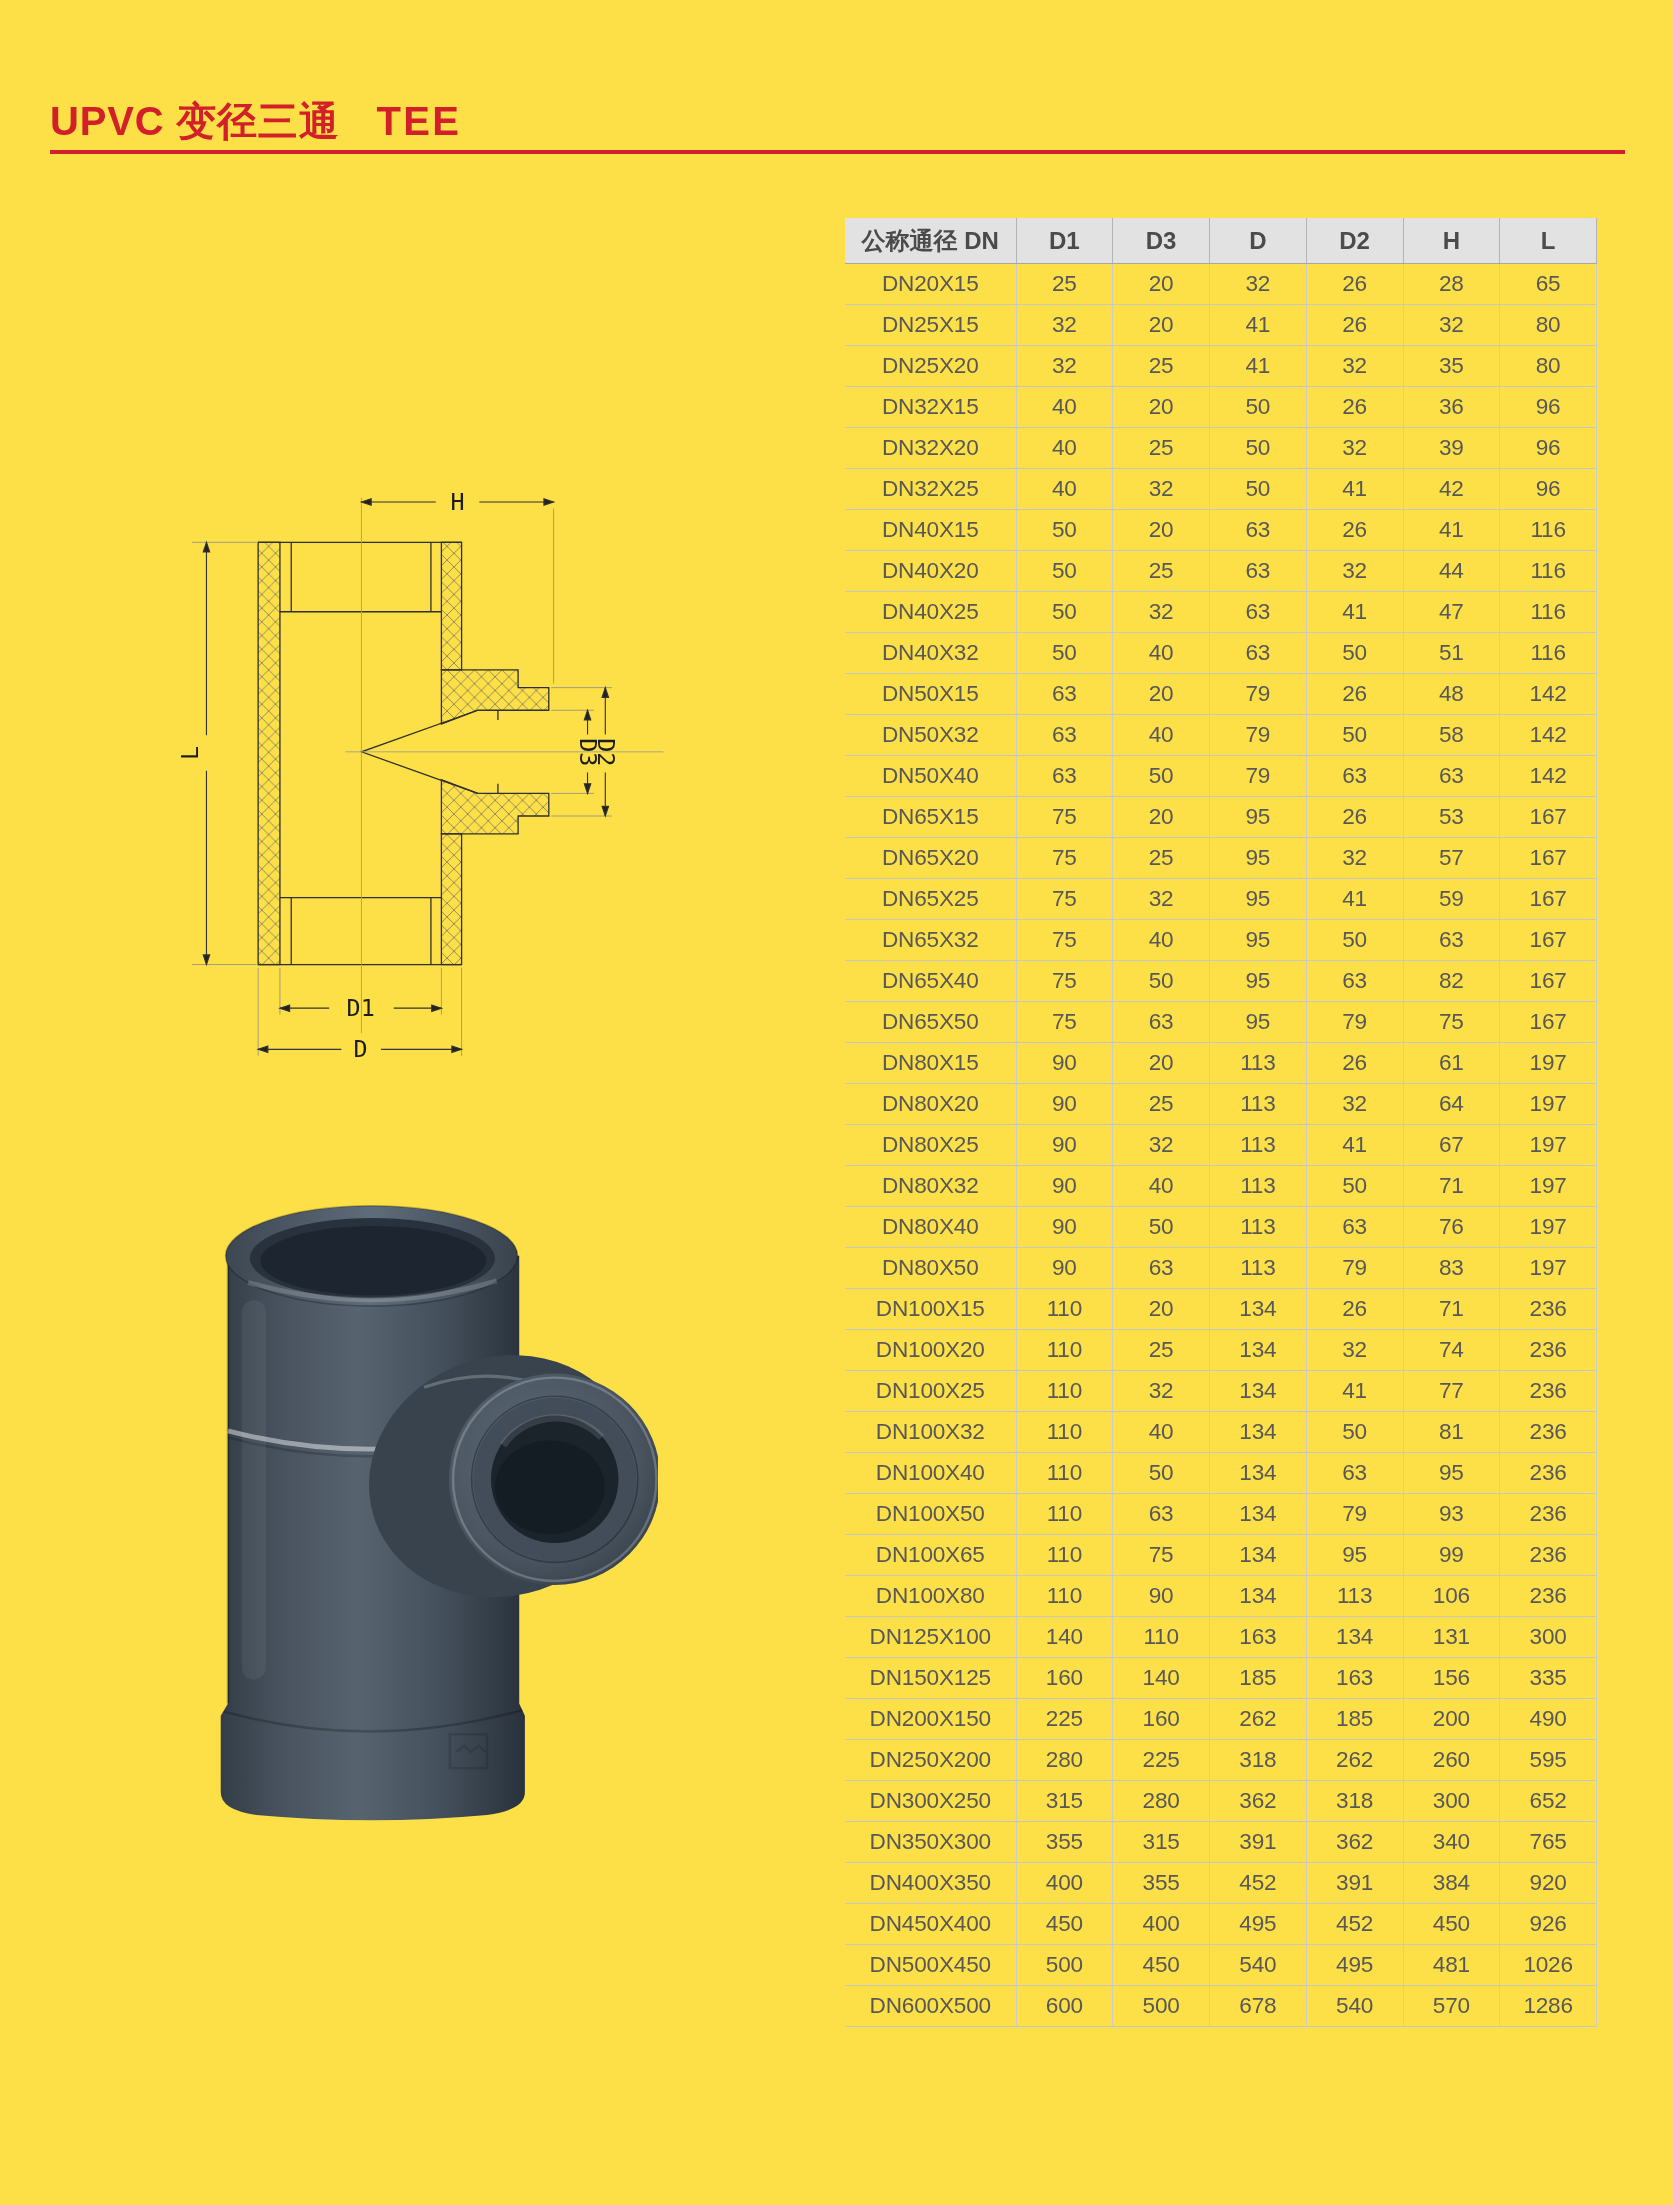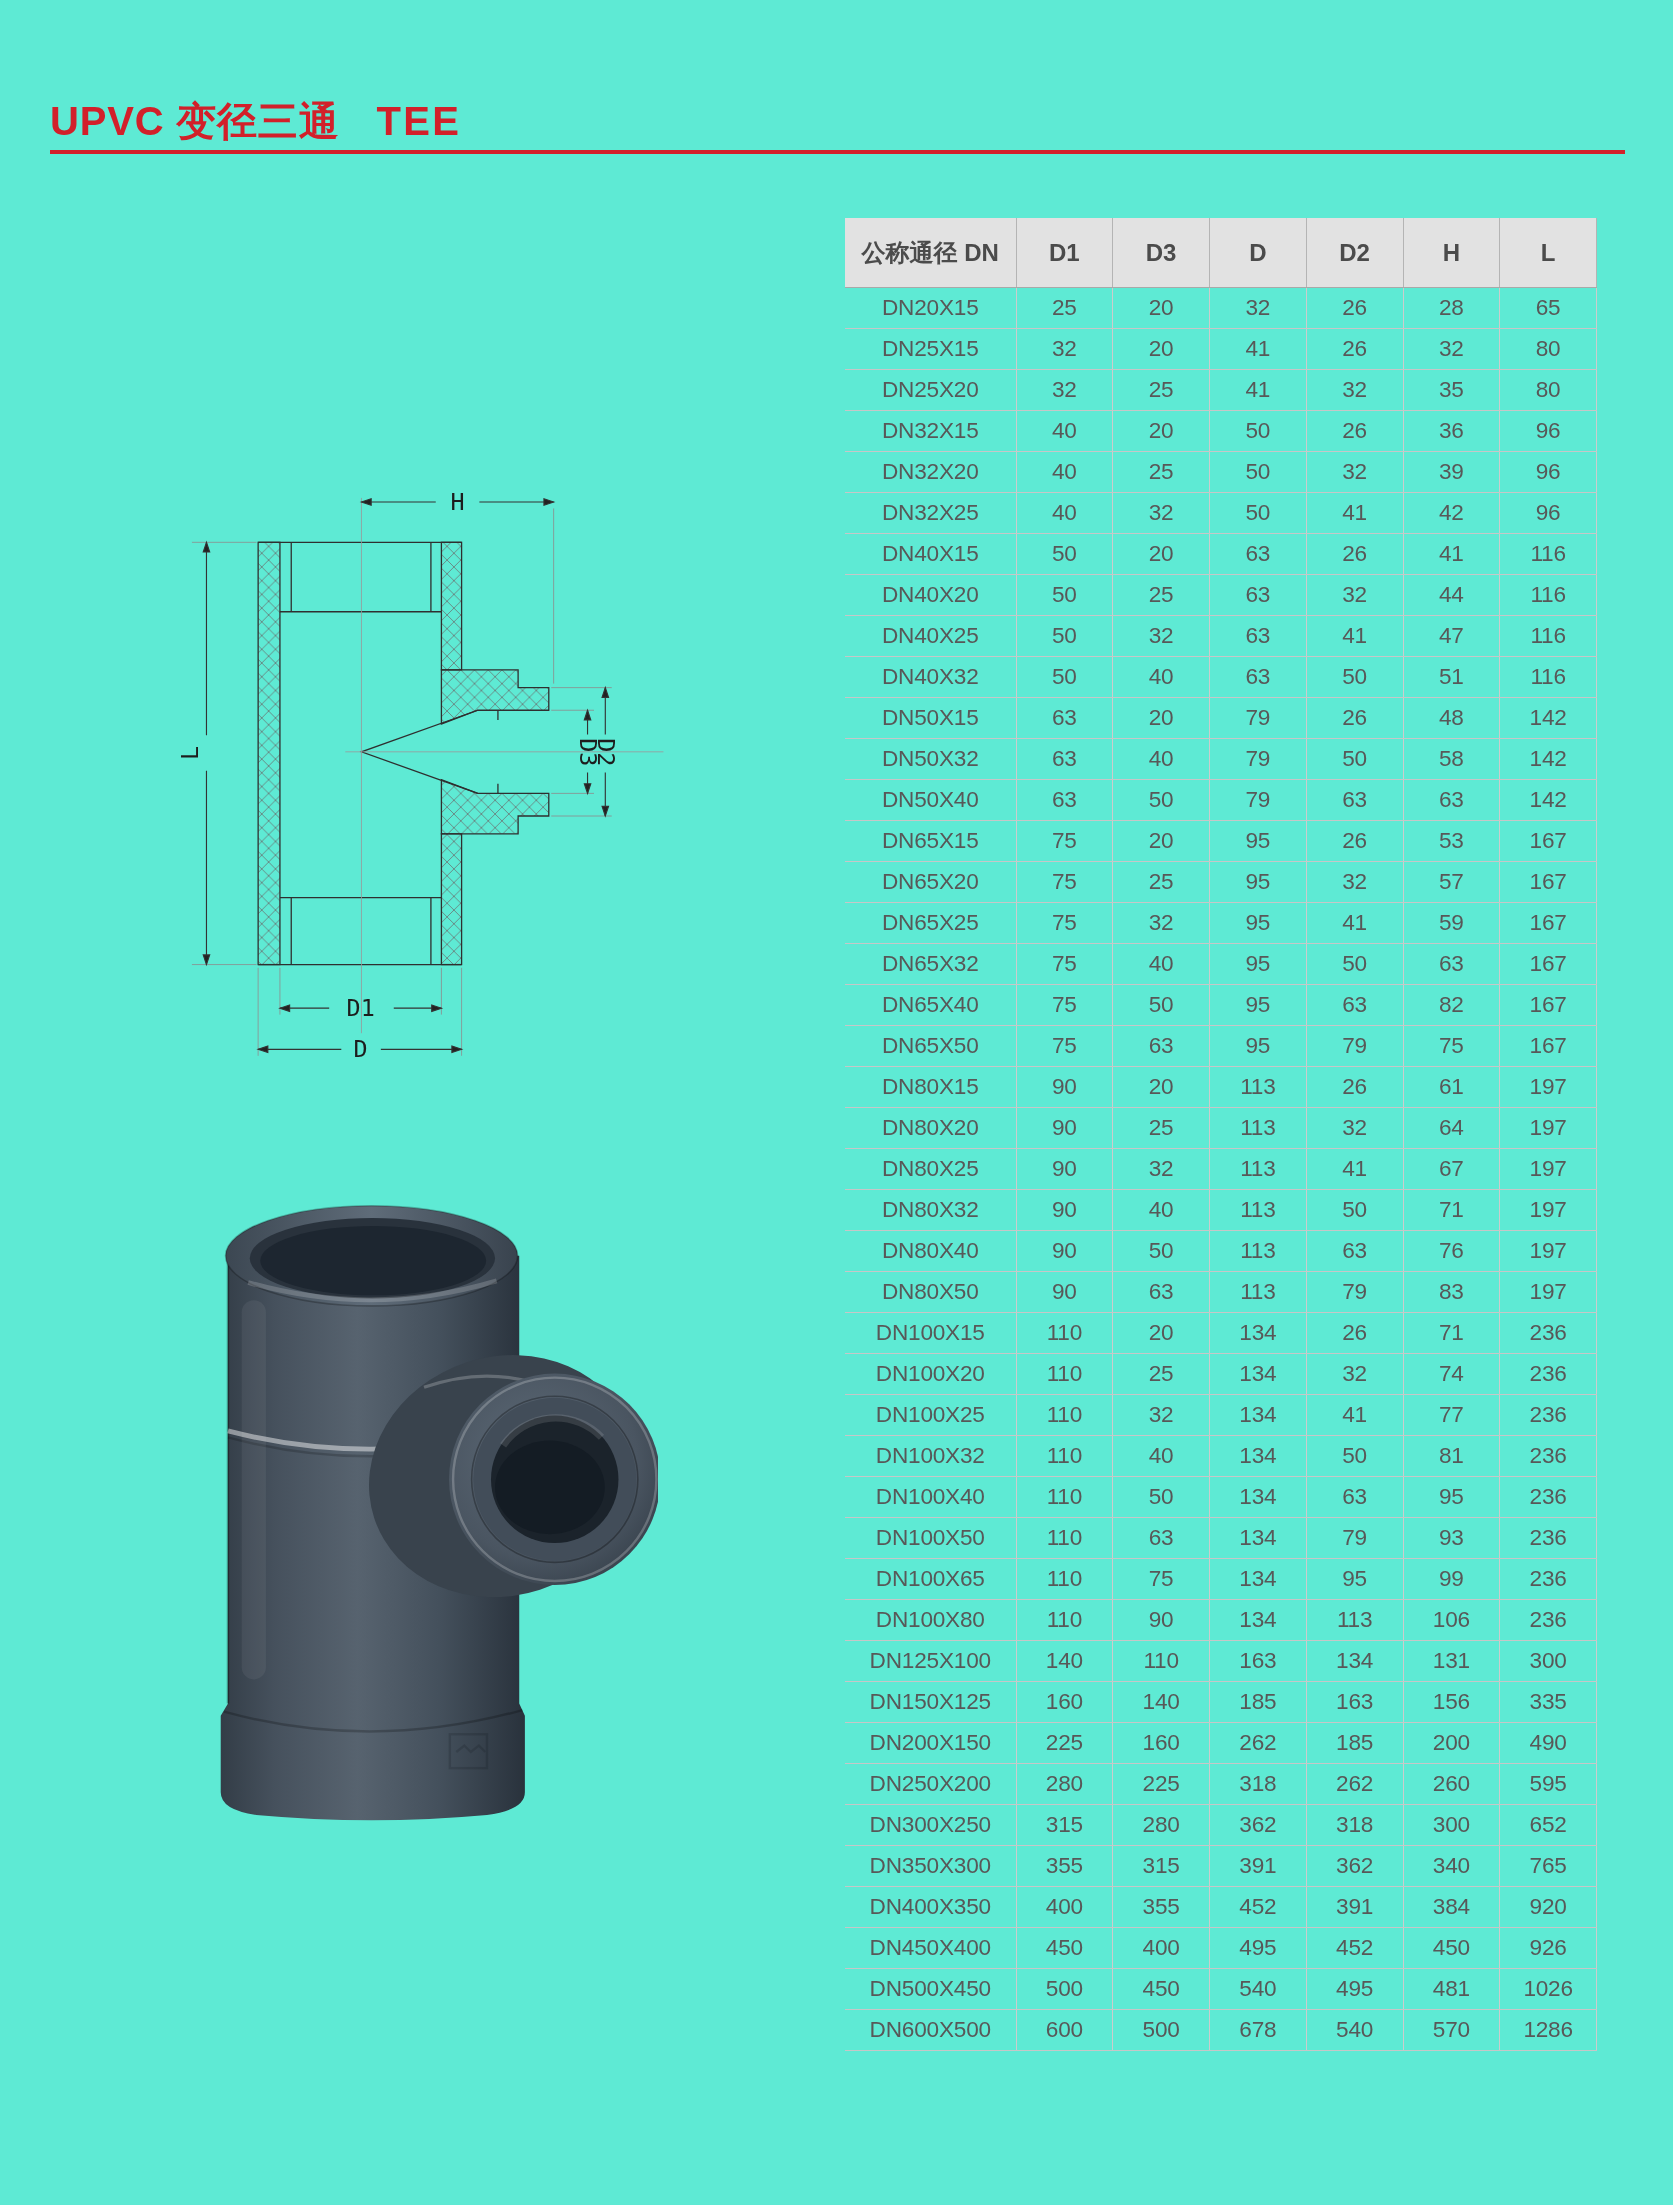--- a/index.html
+++ b/index.html
@@ -1,19 +1,19 @@
 <!DOCTYPE html>
 <html style="font-size:13px"><head>
 <meta charset="utf-8">
 <style>
   html,body{margin:0;padding:0;background:#ffffff;}
   #page{
     position:relative;
     width:1673px;height:2205px;
-    background:#5eead4;
+    background:#fde047;
     font-family:"Liberation Sans", sans-serif;
     overflow:hidden;
   }
   
   .title{
     position:absolute;left:50px;top:94px;
     font-size:40px;font-weight:bold;color:#d2202a;
     letter-spacing:0.8px;white-space:nowrap;
   }
   .title .suffix{margin-left:37px;letter-spacing:2.4px;}
@@ -28,21 +28,21 @@
   
   .spec-table-wrap{position:absolute;left:845px;top:218px;width:752px;}
   table.spec{
     border-collapse:collapse;table-layout:fixed;width:752px;
   }
   table.spec col.c-model{width:171px;}
   table.spec th{
     height:45px;background:#e2e2e2;color:#4b4b4b;
     font-size:24px;font-weight:bold;text-align:center;
     border-right:0.8px solid #b4b4b4;border-bottom:1.6px solid #a9a9a9;
-    padding:12px;
+    padding:0;
   }
   table.spec td{
     height:40px;text-align:center;vertical-align:middle;
     color:#585858;font-size:22.6px;letter-spacing:-0.2px;
     border-right:0.8px solid #cccccc;border-bottom:0.8px solid #c7c7c7;
     padding:0;white-space:nowrap;
   }
   text.dim{font-family:"DejaVu Sans Mono","Liberation Mono",monospace;font-size:29px;fill:#1d1d1d;}
 </style>
 </head>

